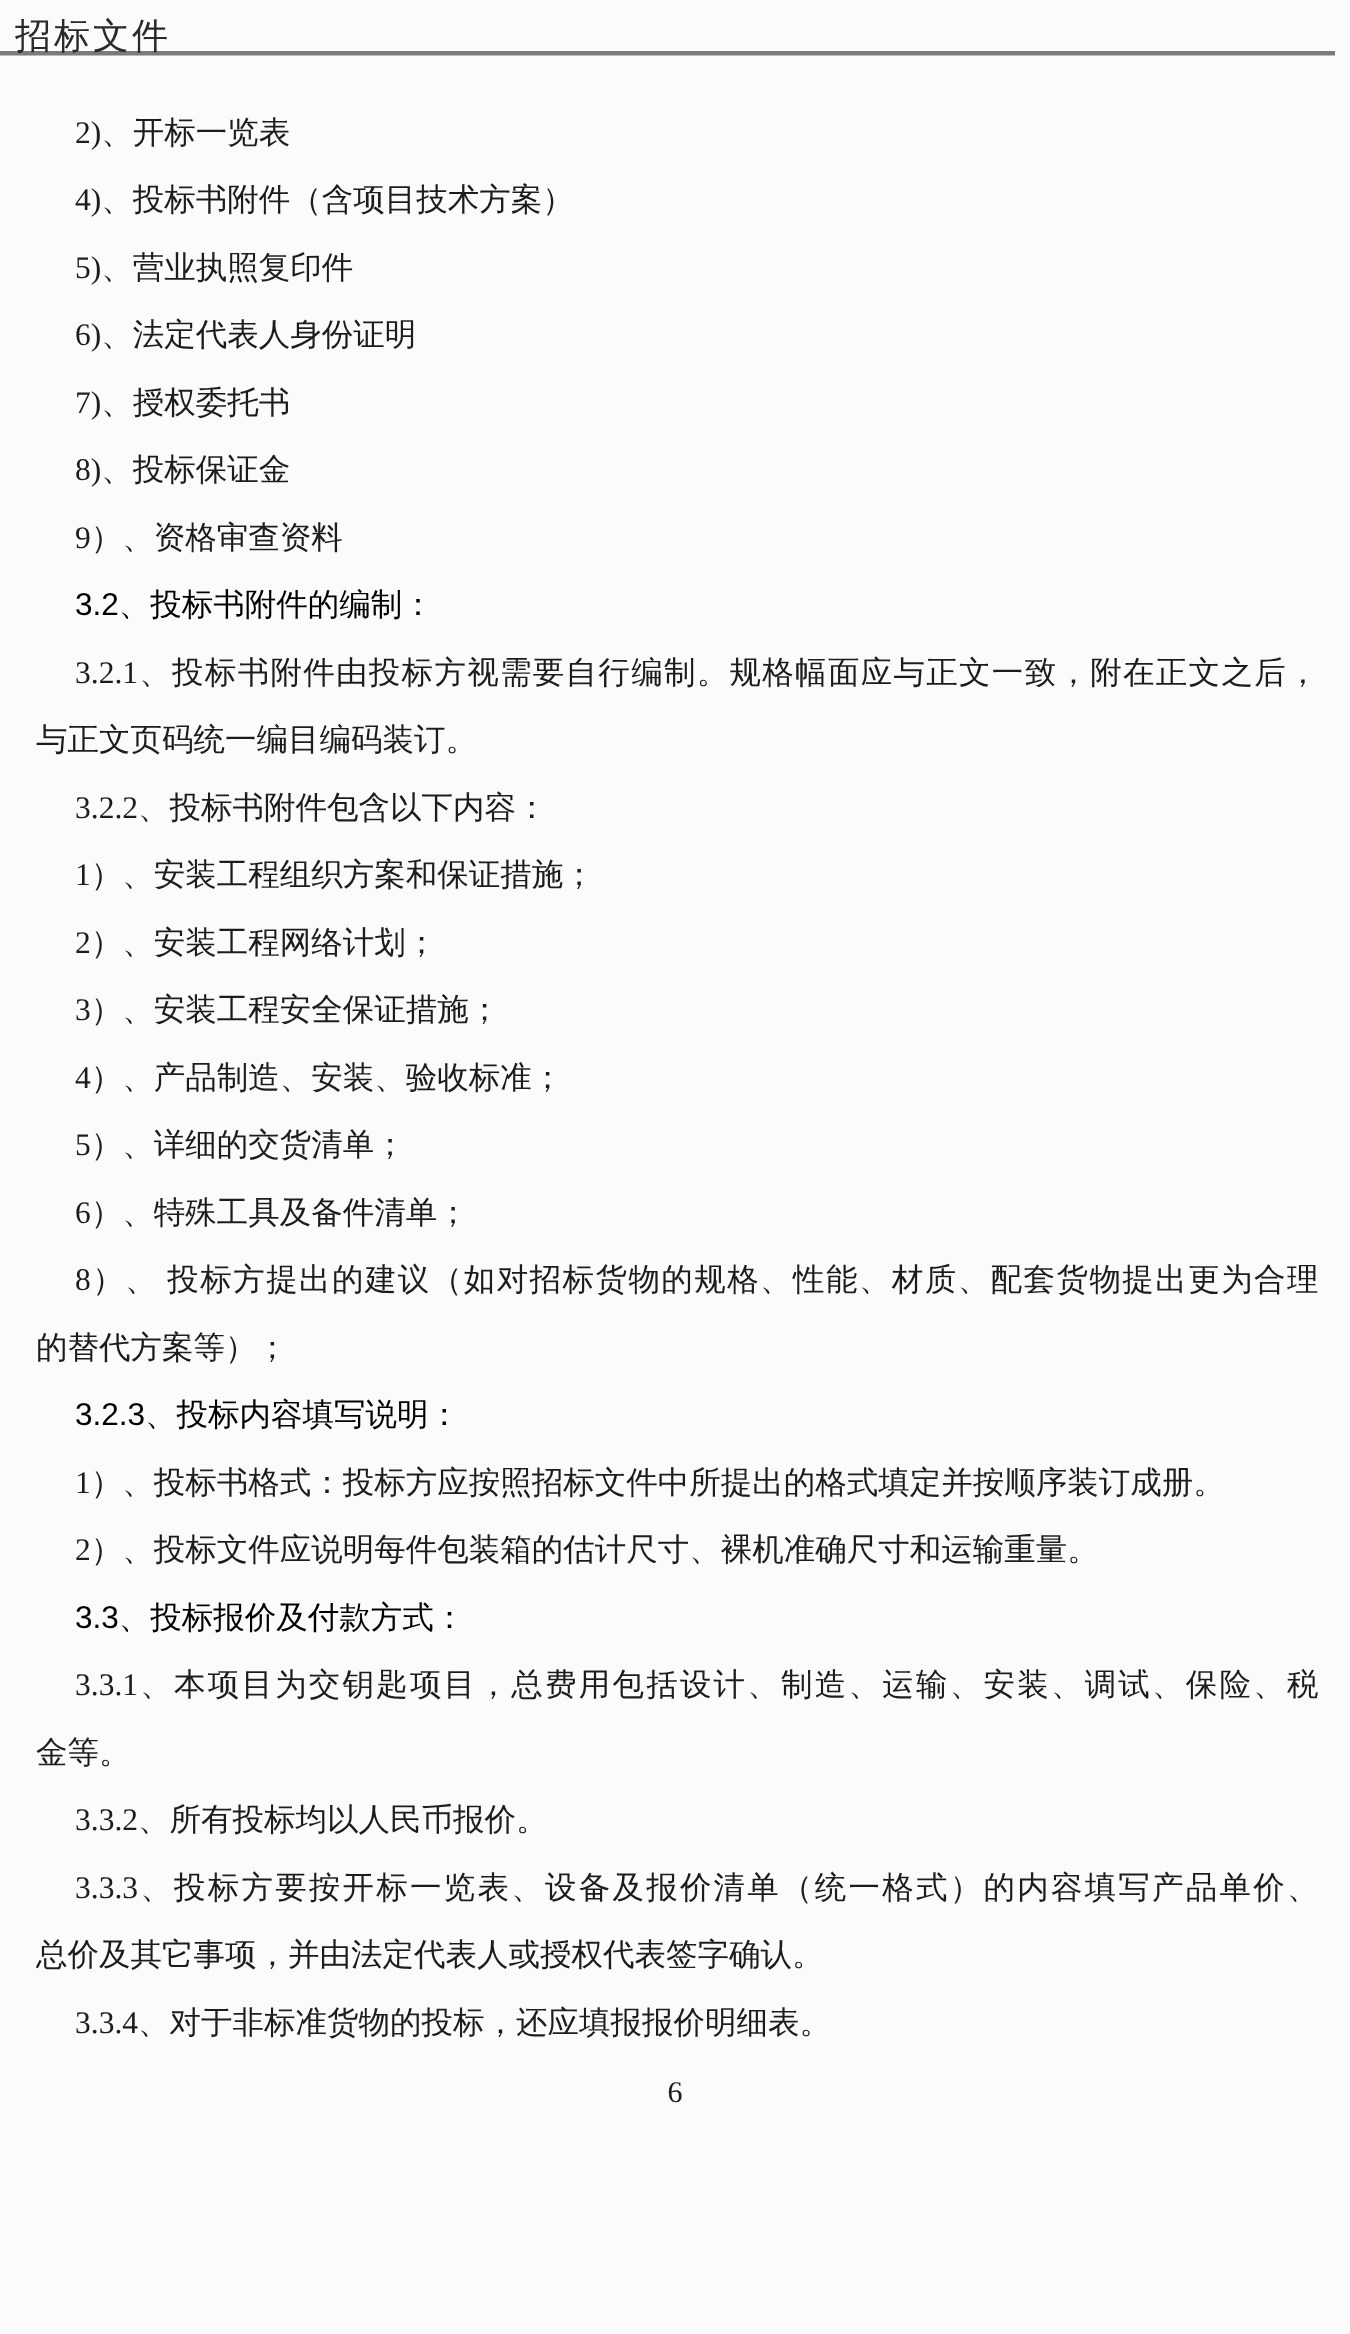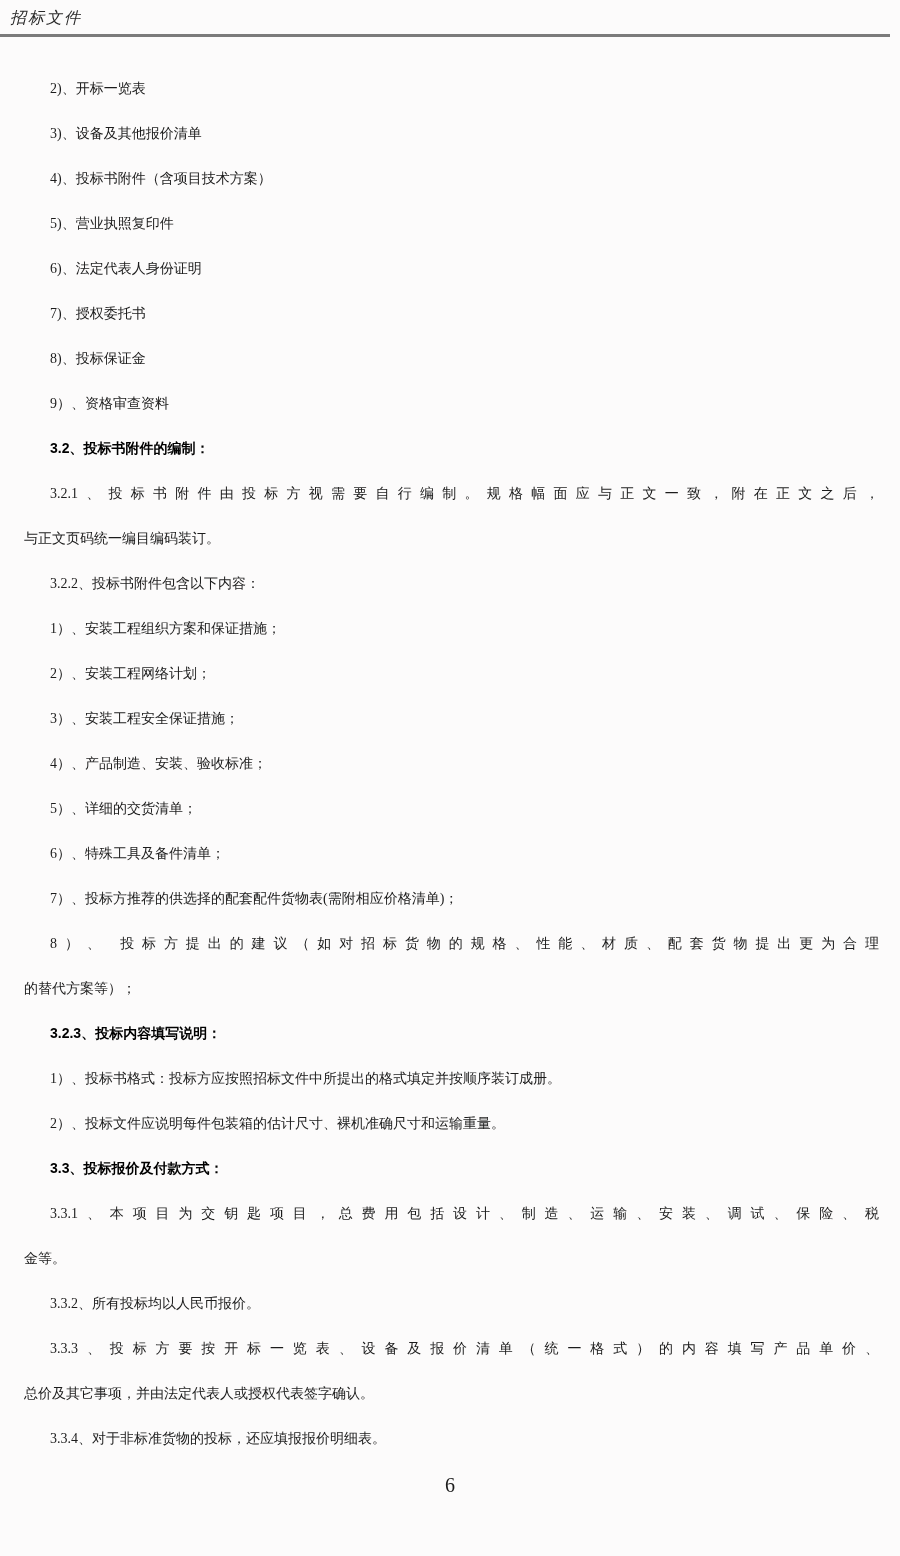--- a/index.html
+++ b/index.html
@@ -10,50 +10,49 @@
     width: 900px;
     height: 1556px;
     background: #fcfbfb;
     color: #1c1c1c;
     font-family: "Liberation Serif", "DejaVu Serif", serif;
     overflow: hidden;
   }
   .doc-header {
     padding: 8px 10px 0 10px;
     height: 26px;
-    font-size: 16px;
-    font-style: italic;
+    font-size: 24px;
     letter-spacing: 2px;
     color: #2a2a2a;
   }
   .header-rule {
     width: 890px;
     height: 3px;
     background: #7b7b7b;
   }
   .content {
     padding: 29px 21px 0 3px;
-    font-size: 14px;
+    font-size: 21px;
     line-height: 45px;
     text-align: left;
   }
   .line {
     height: 45px;
     overflow: hidden;
   }
   .line.item, .line.heading, .line.para {
     text-indent: 47px;
   }
   .line.cont {
     text-indent: 0;
     margin-left: 21px;
   }
   .line.heading {
     font-family: "Liberation Sans", "DejaVu Sans", sans-serif;
-    font-weight: bold;
+    font-weight: normal;
     color: #000000;
   }
   .line.para {
     text-align: justify;
     text-align-last: justify;
     text-justify: inter-character;
   }
   .footer {
     margin-top: 4px;
     text-align: center;
@@ -64,38 +63,36 @@
 </style>
 </head>
 <body>
 
 <div class="doc-header">招标文件</div>
 
 <div class="header-rule"></div>
 
 <div class="content">
     <div class="line item">2)、开标一览表</div>
-    <div class="line item">3)、设备及其他报价清单</div>
     <div class="line item">4)、投标书附件（含项目技术方案）</div>
     <div class="line item">5)、营业执照复印件</div>
     <div class="line item">6)、法定代表人身份证明</div>
     <div class="line item">7)、授权委托书</div>
     <div class="line item">8)、投标保证金</div>
     <div class="line item">9）、资格审查资料</div>
     <div class="line heading">3.2、投标书附件的编制：</div>
     <div class="line para">3.2.1、投标书附件由投标方视需要自行编制。规格幅面应与正文一致，附在正文之后，</div>
     <div class="line cont">与正文页码统一编目编码装订。</div>
     <div class="line item">3.2.2、投标书附件包含以下内容：</div>
     <div class="line item">1）、安装工程组织方案和保证措施；</div>
     <div class="line item">2）、安装工程网络计划；</div>
     <div class="line item">3）、安装工程安全保证措施；</div>
     <div class="line item">4）、产品制造、安装、验收标准；</div>
     <div class="line item">5）、详细的交货清单；</div>
     <div class="line item">6）、特殊工具及备件清单；</div>
-    <div class="line item">7）、投标方推荐的供选择的配套配件货物表(需附相应价格清单)；</div>
     <div class="line para">8）、 投标方提出的建议（如对招标货物的规格、性能、材质、配套货物提出更为合理</div>
     <div class="line cont">的替代方案等）；</div>
     <div class="line heading">3.2.3、投标内容填写说明：</div>
     <div class="line item">1）、投标书格式：投标方应按照招标文件中所提出的格式填定并按顺序装订成册。</div>
     <div class="line item">2）、投标文件应说明每件包装箱的估计尺寸、裸机准确尺寸和运输重量。</div>
     <div class="line heading">3.3、投标报价及付款方式：</div>
     <div class="line para">3.3.1、本项目为交钥匙项目，总费用包括设计、制造、运输、安装、调试、保险、税</div>
     <div class="line cont">金等。</div>
     <div class="line item">3.3.2、所有投标均以人民币报价。</div>
     <div class="line para">3.3.3、投标方要按开标一览表、设备及报价清单（统一格式）的内容填写产品单价、</div>

